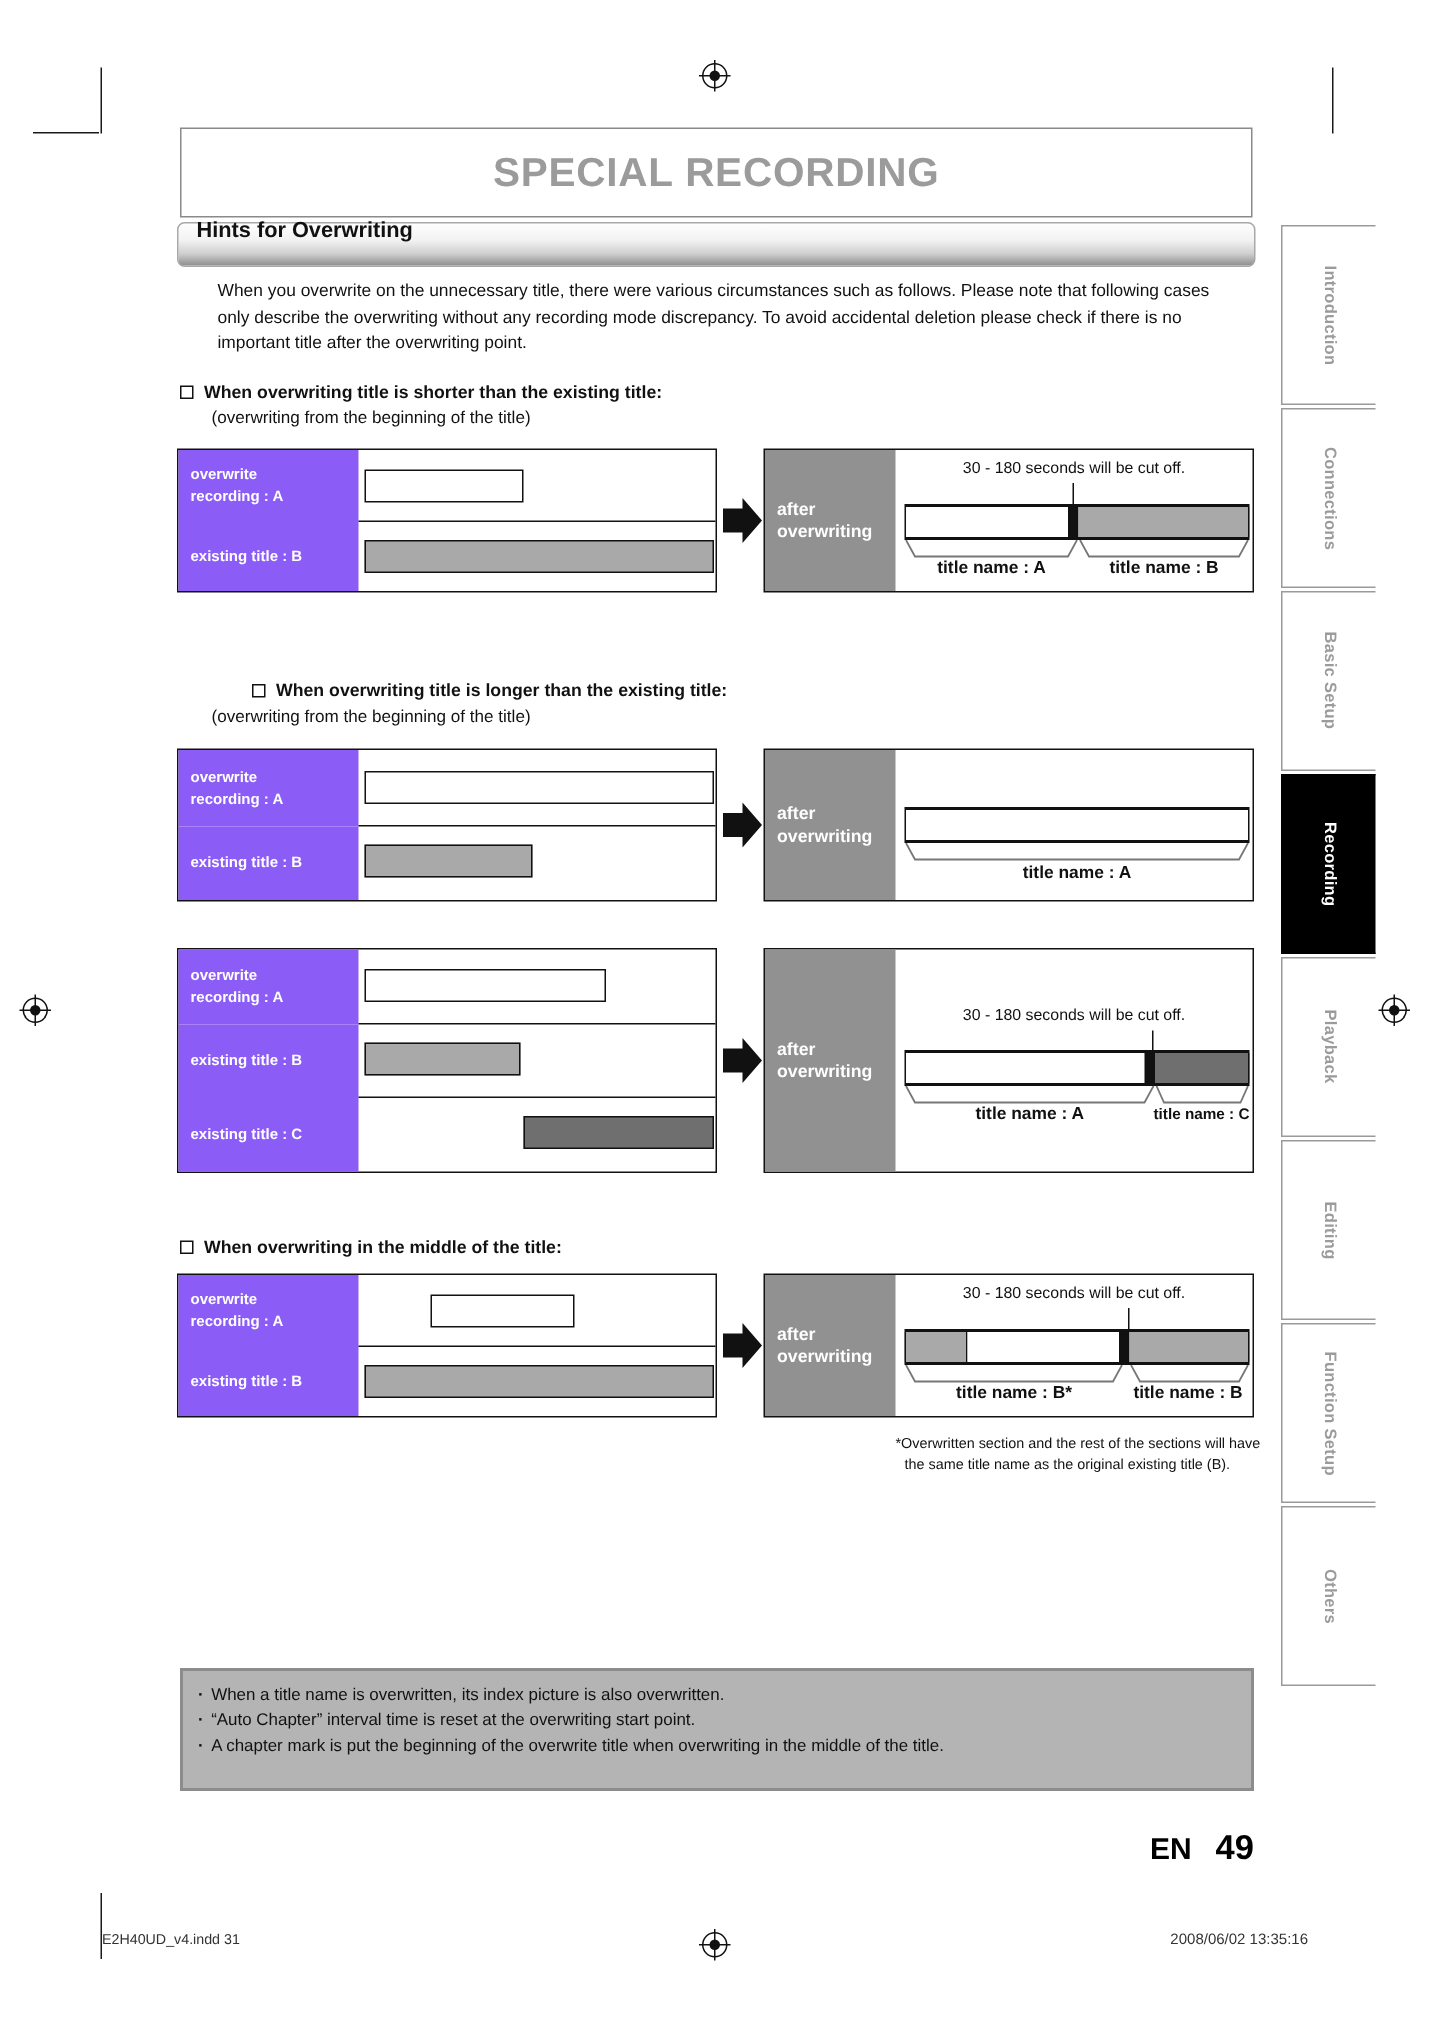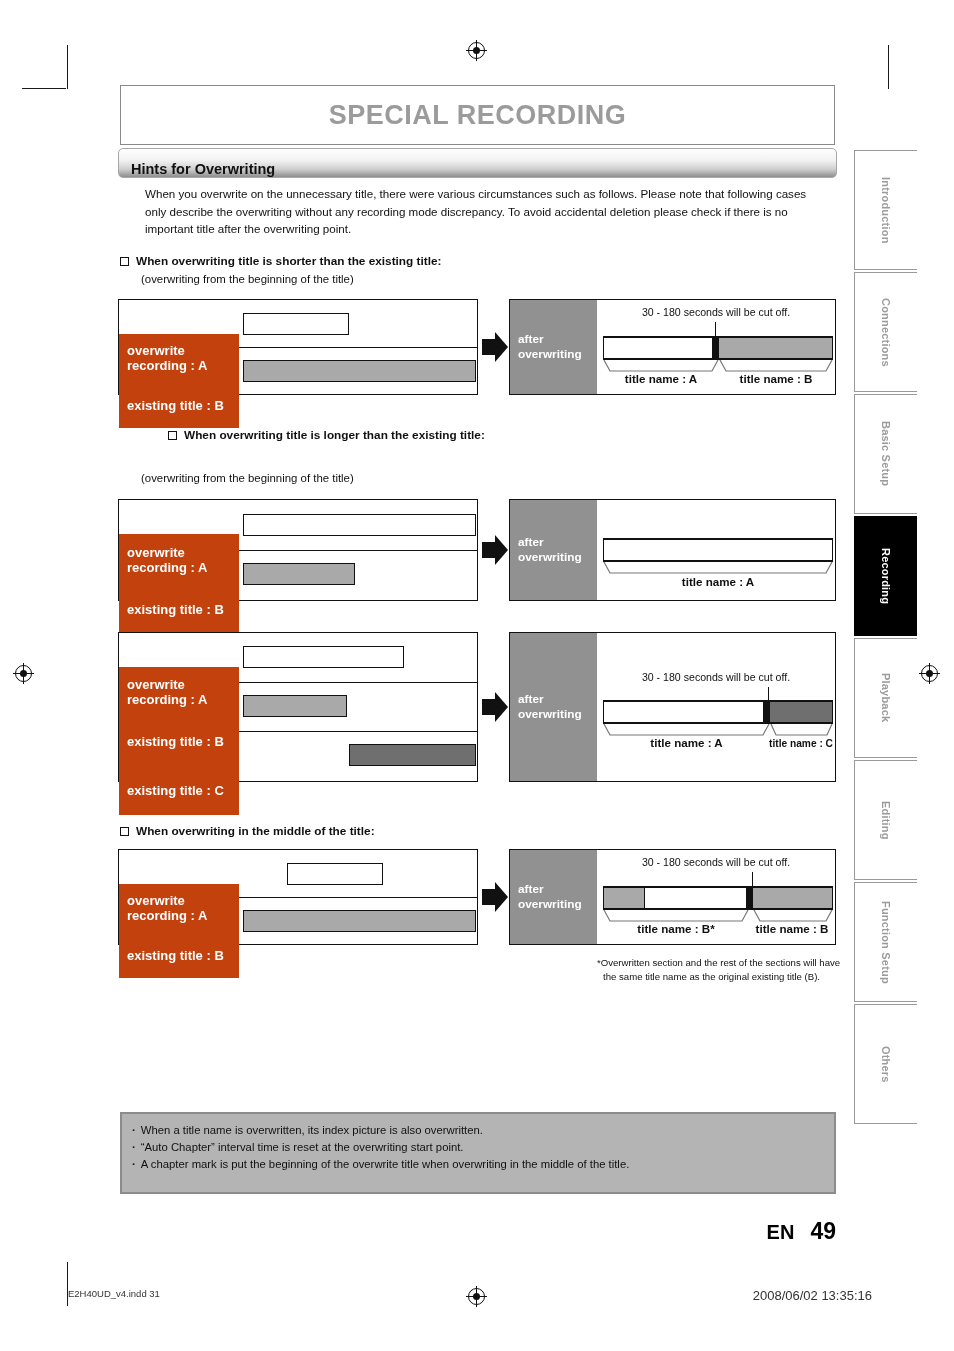--- a/index.html
+++ b/index.html
@@ -40,21 +40,21 @@
   #page-title-box .t {
     font-size: 27px; font-weight: bold; color: #9b9b9b;
     letter-spacing: 0.5px;
   }
 
   #section-bar {
     position: absolute; left: 118px; top: 148px; width: 719px; height: 30px;
     border-radius: 5px;
     background: linear-gradient(to bottom, #fefefe 0%, #f2f2f2 40%, #cfcfcf 72%, #8e8e8e 100%);
     border: 1px solid #a8a8a8; box-sizing: border-box;
-    display: flex; align-items: flex-end;
+    display: flex; align-items: flex-start;
   }
   #section-bar .t {
     font-size: 14.5px; font-weight: bold; color: #111; padding-left: 12px;
     margin-top: -3px;
   }
 
   .intro-p {
     position: absolute; left: 145px; top: 185px; width: 685px;
     font-size: 11.6px; line-height: 17.5px; color: #111;
   }
@@ -67,25 +67,24 @@
     margin-right: 7px; vertical-align: -1px;
   }
   .case-sub { position: absolute; left: 141px; font-size: 11.4px; color: #111; }
 
   
   .frame {
     position: absolute; border: 1px solid #111; box-sizing: border-box;
     background: #fff;
   }
   .lbl-cell {
-    position: absolute; left: 0; background: #c2410c; color: #fff;
-    font-size: 13px; font-weight: bold; line-height: 15px;
+    position: absolute; left: 0; background: #8b5cf6; color: #fff;
+    font-size: 10px; font-weight: bold; line-height: 15px;
     display: flex; align-items: center; padding-left: 8px;
     box-sizing: border-box;
-    margin-top: 34px;
   }
   .row-sep { position: absolute; background: #111; height: 1px; }
 
   
   .bar { position: absolute; box-sizing: border-box; }
   .bar.outline { border: 1.6px solid #111; background: #fff; }
   .bar.light   { border: 1.6px solid #111; background: #a9a9a9; }
   .bar.dark    { border: 1.6px solid #111; background: #6f6f6f; }
 
   
@@ -128,21 +127,21 @@
 
   
   #pagefoot {
     position: absolute; right: 118px; top: 1218px;
     display: flex; align-items: baseline; gap: 16px;
   }
   #pagefoot .en { font-size: 20px; font-weight: bold; margin-left: 36px; }
   #pagefoot .pn { font-size: 23px; font-weight: bold; }
 
   #printfoot-left  { position: absolute; left: 68px;  top: 1288px; font-size: 9.5px; color: #333; }
-  #printfoot-right { position: absolute; right: 82px; top: 1288px; font-size: 13px; color: #333; }
+  #printfoot-right { position: absolute; right: 82px; top: 1288px; font-size: 10px; color: #333; }
 
   
   .sidetab {
     position: absolute; right: 37px; width: 63px;
     border: 1px solid #9a9a9a; box-sizing: border-box;
     display: flex; align-items: center; justify-content: center;
     border-right: none;
   }
   .sidetab span {
     writing-mode: vertical-rl;
@@ -213,21 +212,21 @@
   <svg class="brace" style="left:93px;top:60px;width:116px;height:12px;" viewBox="0 0 116 12" preserveAspectRatio="none">
     <path d="M1,0 L7,11 L109,11 L115,0" fill="none" stroke="#777" stroke-width="1.2"></path>
   </svg>
   <svg class="brace" style="left:209px;top:60px;width:114px;height:12px;" viewBox="0 0 114 12" preserveAspectRatio="none">
     <path d="M1,0 L7,11 L107,11 L113,0" fill="none" stroke="#777" stroke-width="1.2"></path>
   </svg>
   <div class="tname" style="left:93px;top:72px;width:116px;">title name : A</div>
   <div class="tname" style="left:209px;top:72px;width:114px;">title name : B</div>
 </div>
 
-<div class="case-head" style="top:428px;padding-left:48px;">
+<div class="case-head" style="top:453px;padding-left:48px;">
   <span class="box"></span><span>When overwriting title is longer than the existing title:</span>
 </div>
 <div class="case-sub" style="top:472px;">(overwriting from the beginning of the title)</div>
 
 <div class="frame" style="left:118px;top:499px;width:360px;height:102px;">
   <div class="lbl-cell" style="top:0;width:120px;height:51px;white-space:pre-line;">overwrite
 recording : A</div>
   <div class="lbl-cell" style="top:51px;width:120px;height:49px;">existing title : B</div>
   <div class="row-sep" style="left:120px;top:50px;width:238px;"></div>
   <div class="bar outline" style="left:124px;top:14px;width:233px;height:22px;"></div>

